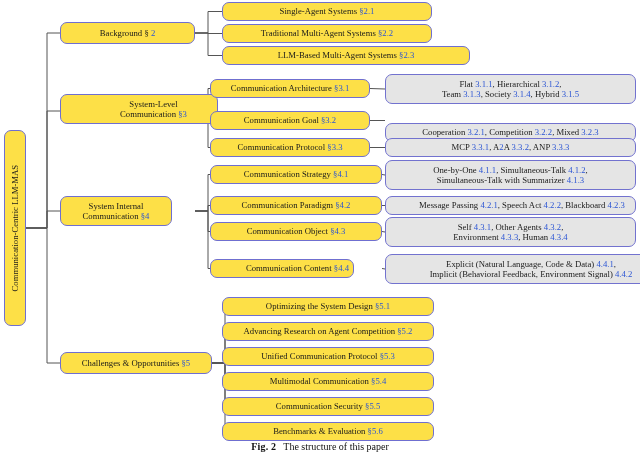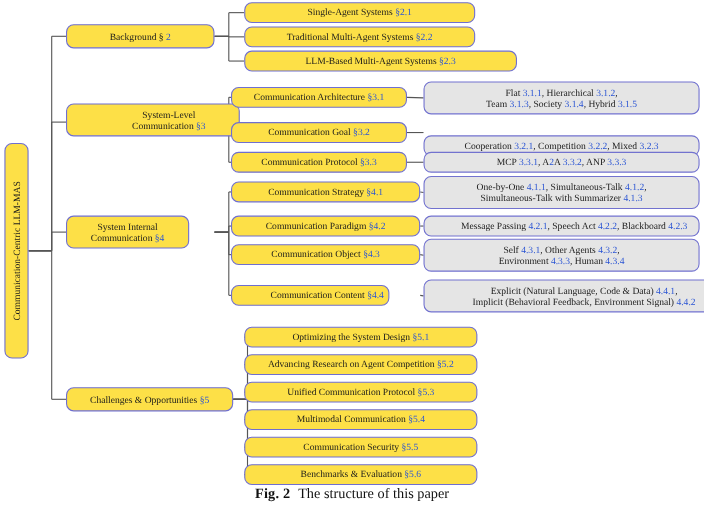--- a/index.html
+++ b/index.html
@@ -28,21 +28,21 @@
     left:4px;top:130px;width:22px;height:196px;
     border-radius:7px;
   }
   .root .vtext{
     transform:rotate(-90deg);
     white-space:nowrap;font-size:8.7px;
   }
 
   .caption{
     position:absolute;left:0;top:441px;width:640px;
-    text-align:center;font-size:13px;color:#111;
+    text-align:center;font-size:10px;color:#111;
   }
   .caption b{font-weight:bold;letter-spacing:.2px;}
   .caption .ct{margin-left:7px;}
 </style>
 </head>
 <body>
 
 <div id="canvas">
   <svg class="links" id="links">
       <line x1="26" y1="228" x2="47" y2="228" stroke="#555555" stroke-width="1"></line>

